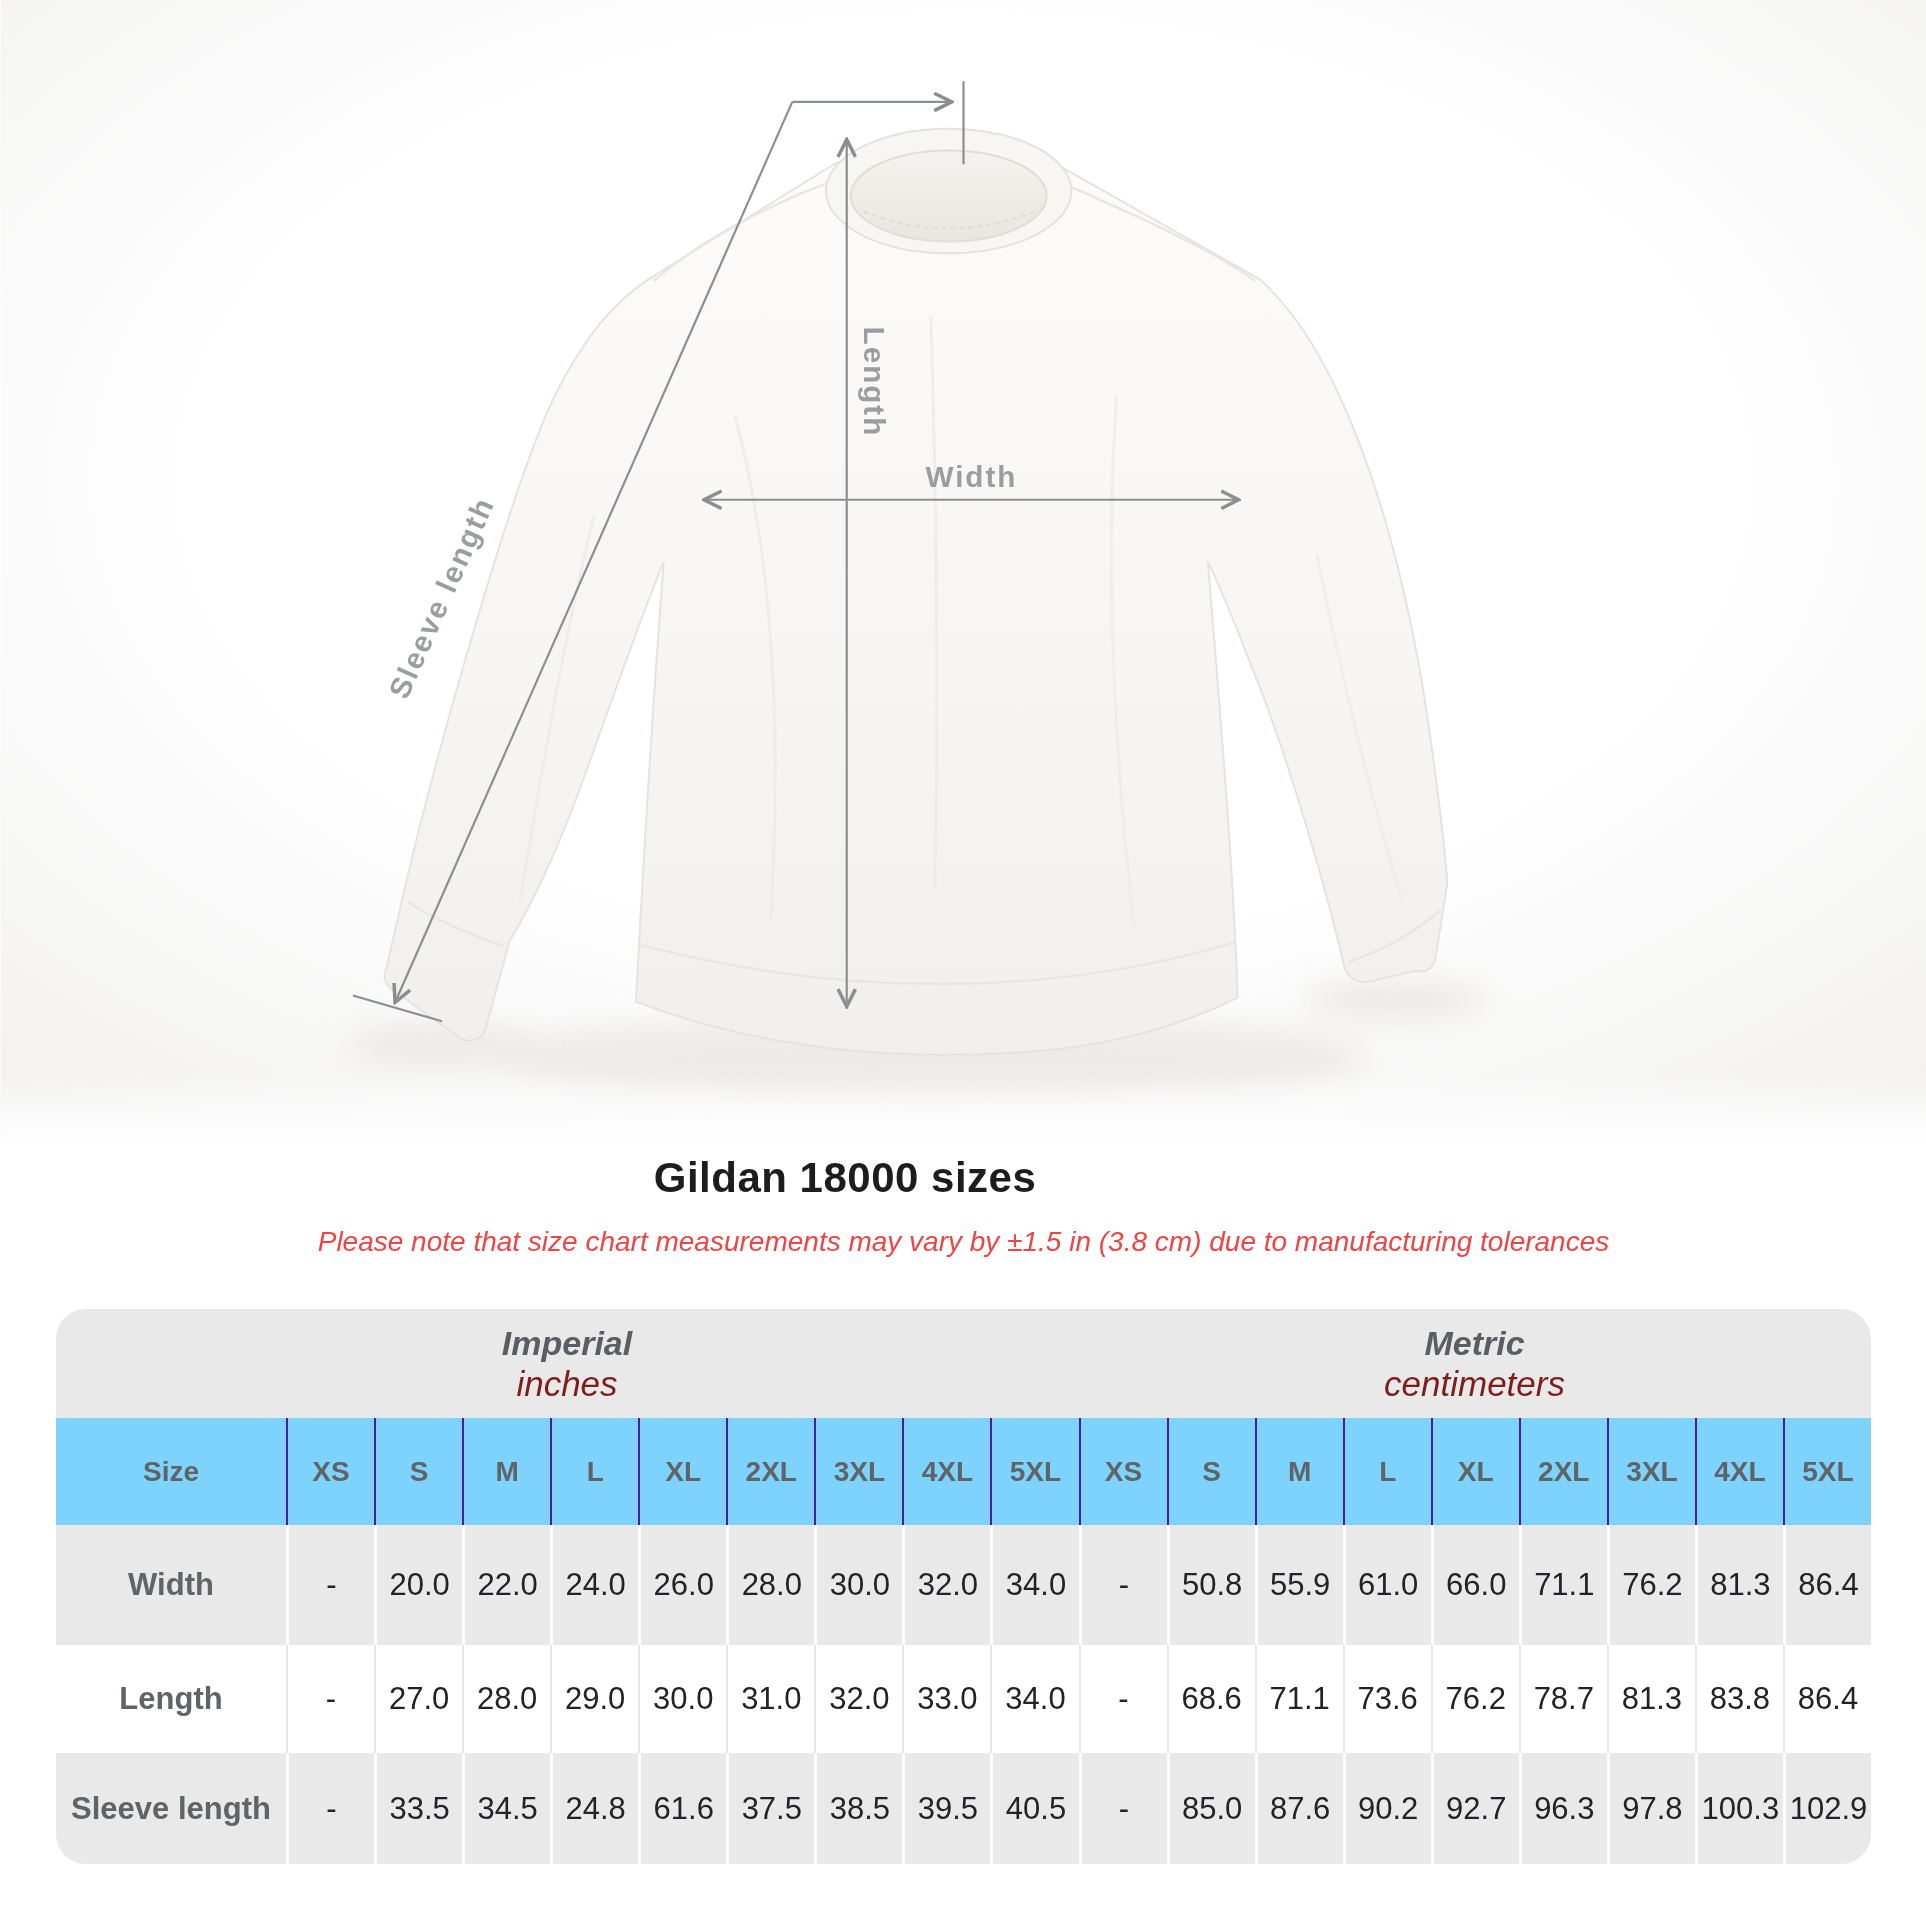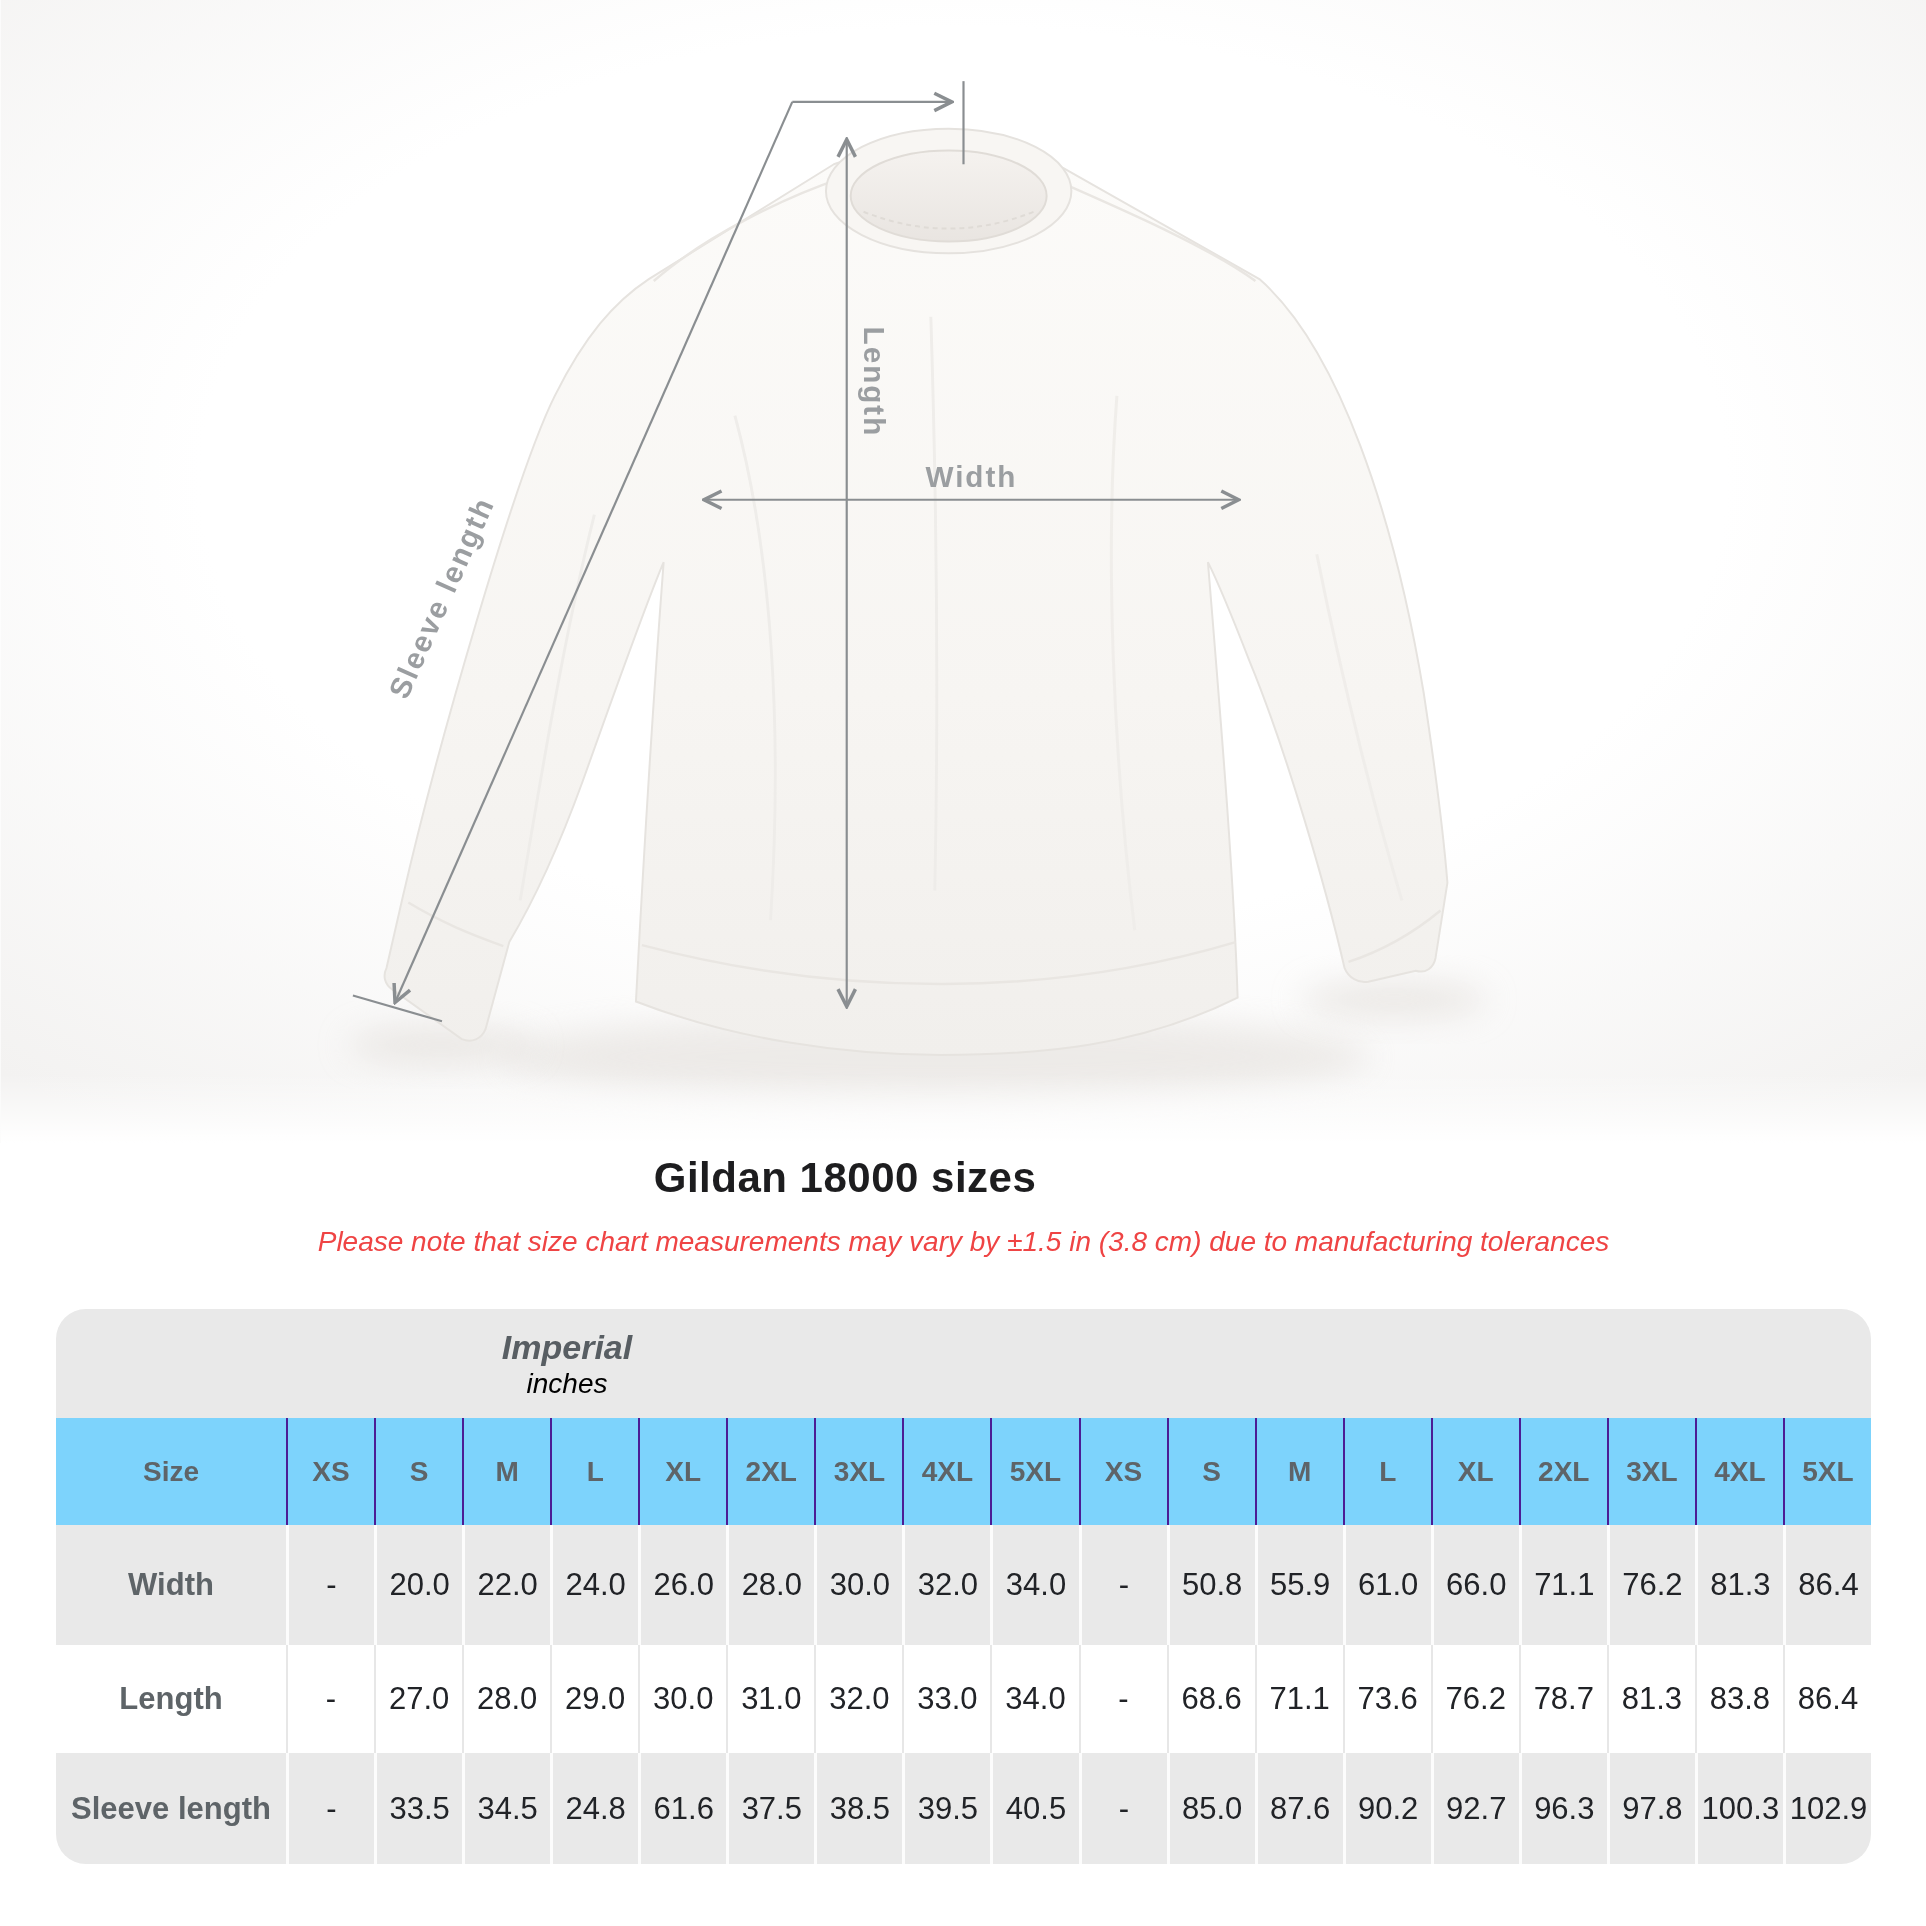--- a/index.html
+++ b/index.html
@@ -16,21 +16,21 @@
     position:absolute;top:1226px;left:0;width:1927px;text-align:center;
     font-size:28px;font-style:italic;color:#ef4444;
   }
   .size-table{
     position:absolute;left:56px;top:1309px;width:1815px;height:555px;
     border-radius:30px;overflow:hidden;background:#ffffff;
   }
   .band{height:109px;background:#e9e9e9;display:grid;grid-template-columns:1022px 793px;}
   .band .half{display:flex;flex-direction:column;align-items:center;justify-content:center;gap:1px;}
   .group-name{font-size:34px;font-weight:bold;font-style:italic;color:#585e63;}
-  .group-unit{font-size:28px;font-style:italic;color:#000000;}
+  .group-unit{font-size:35px;font-style:italic;color:#7f1d1d;}
   .grid-row{display:grid;grid-template-columns:230px repeat(18,1fr);text-align:center;}
   .grid-row .cell{height:100%;display:flex;align-items:center;justify-content:center;}
   .header-row{height:107px;background:#7dd3fc;color:#5e6468;font-weight:bold;font-size:28px;}
   .header-row .cell:not(:first-child){border-left:2px solid #4c1d95;}
   .white-row .cell:not(:first-child){border-left:2px solid #e7e7e7;}
   .gray-row{background:#e9e9e9;}
   .gray-row .cell:not(:first-child){border-left:3px solid #fcfcfc;}
   .trow{font-size:31px;color:#212327;}
   .row-width{height:120px;}
   .row-length{height:108px;}
@@ -149,20 +149,24 @@
 
 <div class="page-title">Gildan 18000 sizes</div>
 <div class="page-subtitle">Please note that size chart measurements may vary by ±1.5 in (3.8 cm) due to manufacturing tolerances</div>
 
 <div class="size-table">
   <div class="band">
     <div class="half">
       <div class="group-name">Imperial</div>
       <div class="group-unit">inches</div>
     </div>
+    <div class="half">
+      <div class="group-name">Metric</div>
+      <div class="group-unit">centimeters</div>
+    </div>
   </div>
   <div class="grid-row header-row">
       <div class="cell label-cell">Size</div>
       <div class="cell">XS</div>
       <div class="cell">S</div>
       <div class="cell">M</div>
       <div class="cell">L</div>
       <div class="cell">XL</div>
       <div class="cell">2XL</div>
       <div class="cell">3XL</div>

